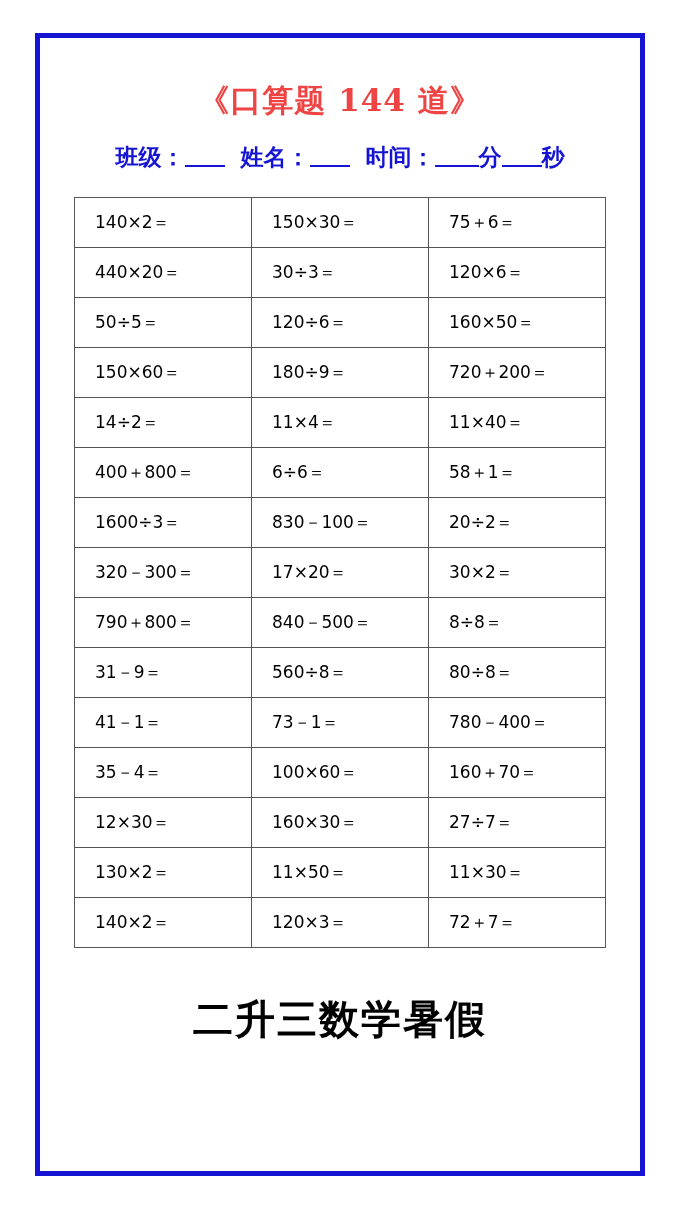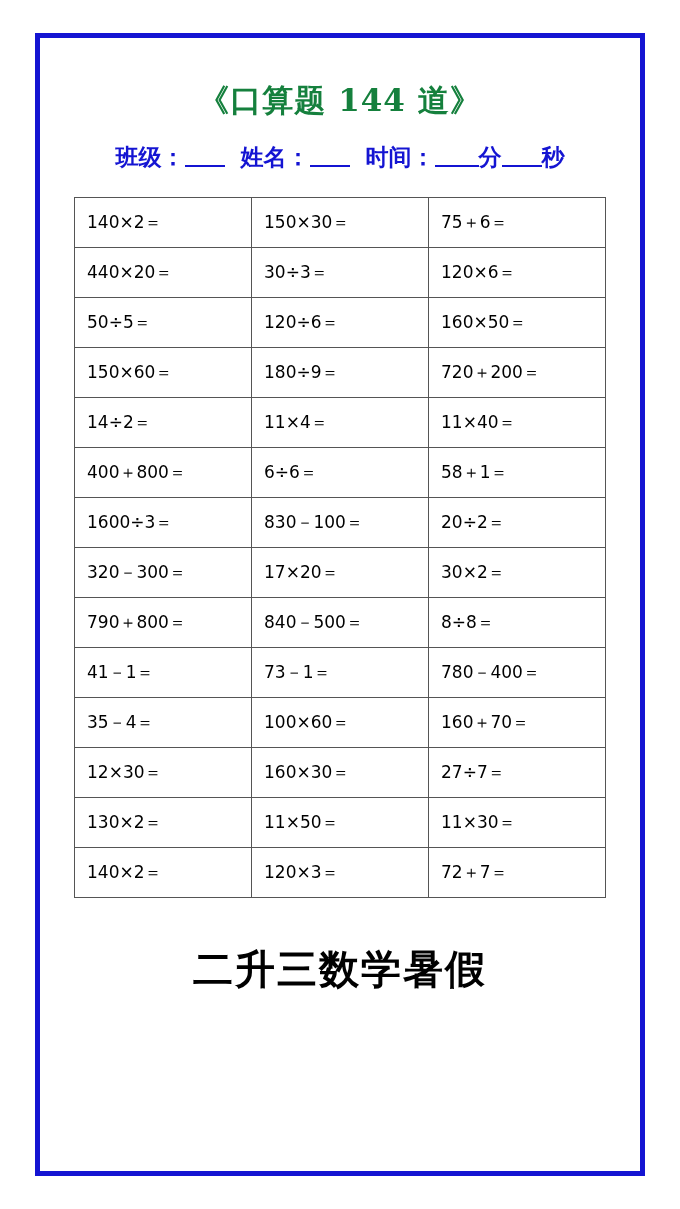--- a/index.html
+++ b/index.html
@@ -33,21 +33,21 @@
     position: absolute;
     left: 46px;
     top: 44px;
     width: 588px;
     height: 1121px;
     box-sizing: border-box;
   }
   .title {
     margin-top: 36px;
     text-align: center;
-    color: #15803d;
+    color: #ef4444;
     font-family: "DejaVu Serif", serif;
     font-size: 31px;
     font-weight: bold;
     letter-spacing: 1px;
   }
   .meta {
     margin-top: 20px;
     text-align: center;
     color: #1414d2;
     font-family: "DejaVu Sans", sans-serif;
@@ -75,21 +75,21 @@
   }
   table.grid {
     margin: 24px auto 0 auto;
     border-collapse: collapse;
     width: 532px;
     table-layout: fixed;
   }
   table.grid td {
     border: 1px solid #555555;
     height: 49px;
-    padding: 0 0 0 12px;
+    padding: 0 0 0 20px;
     font-family: "DejaVu Sans", sans-serif;
     font-size: 17px;
     color: #000000;
     vertical-align: middle;
     white-space: nowrap;
     overflow: hidden;
   }
   .footer {
     margin-top: 44px;
     text-align: center;
@@ -154,20 +154,25 @@
           <td>320－300＝</td>
           <td>17×20＝</td>
           <td>30×2＝</td>
         </tr>
         <tr>
           <td>790＋800＝</td>
           <td>840－500＝</td>
           <td>8÷8＝</td>
         </tr>
         <tr>
+          <td>31－9＝</td>
+          <td>560÷8＝</td>
+          <td>80÷8＝</td>
+        </tr>
+        <tr>
           <td>41－1＝</td>
           <td>73－1＝</td>
           <td>780－400＝</td>
         </tr>
         <tr>
           <td>35－4＝</td>
           <td>100×60＝</td>
           <td>160＋70＝</td>
         </tr>
         <tr>

